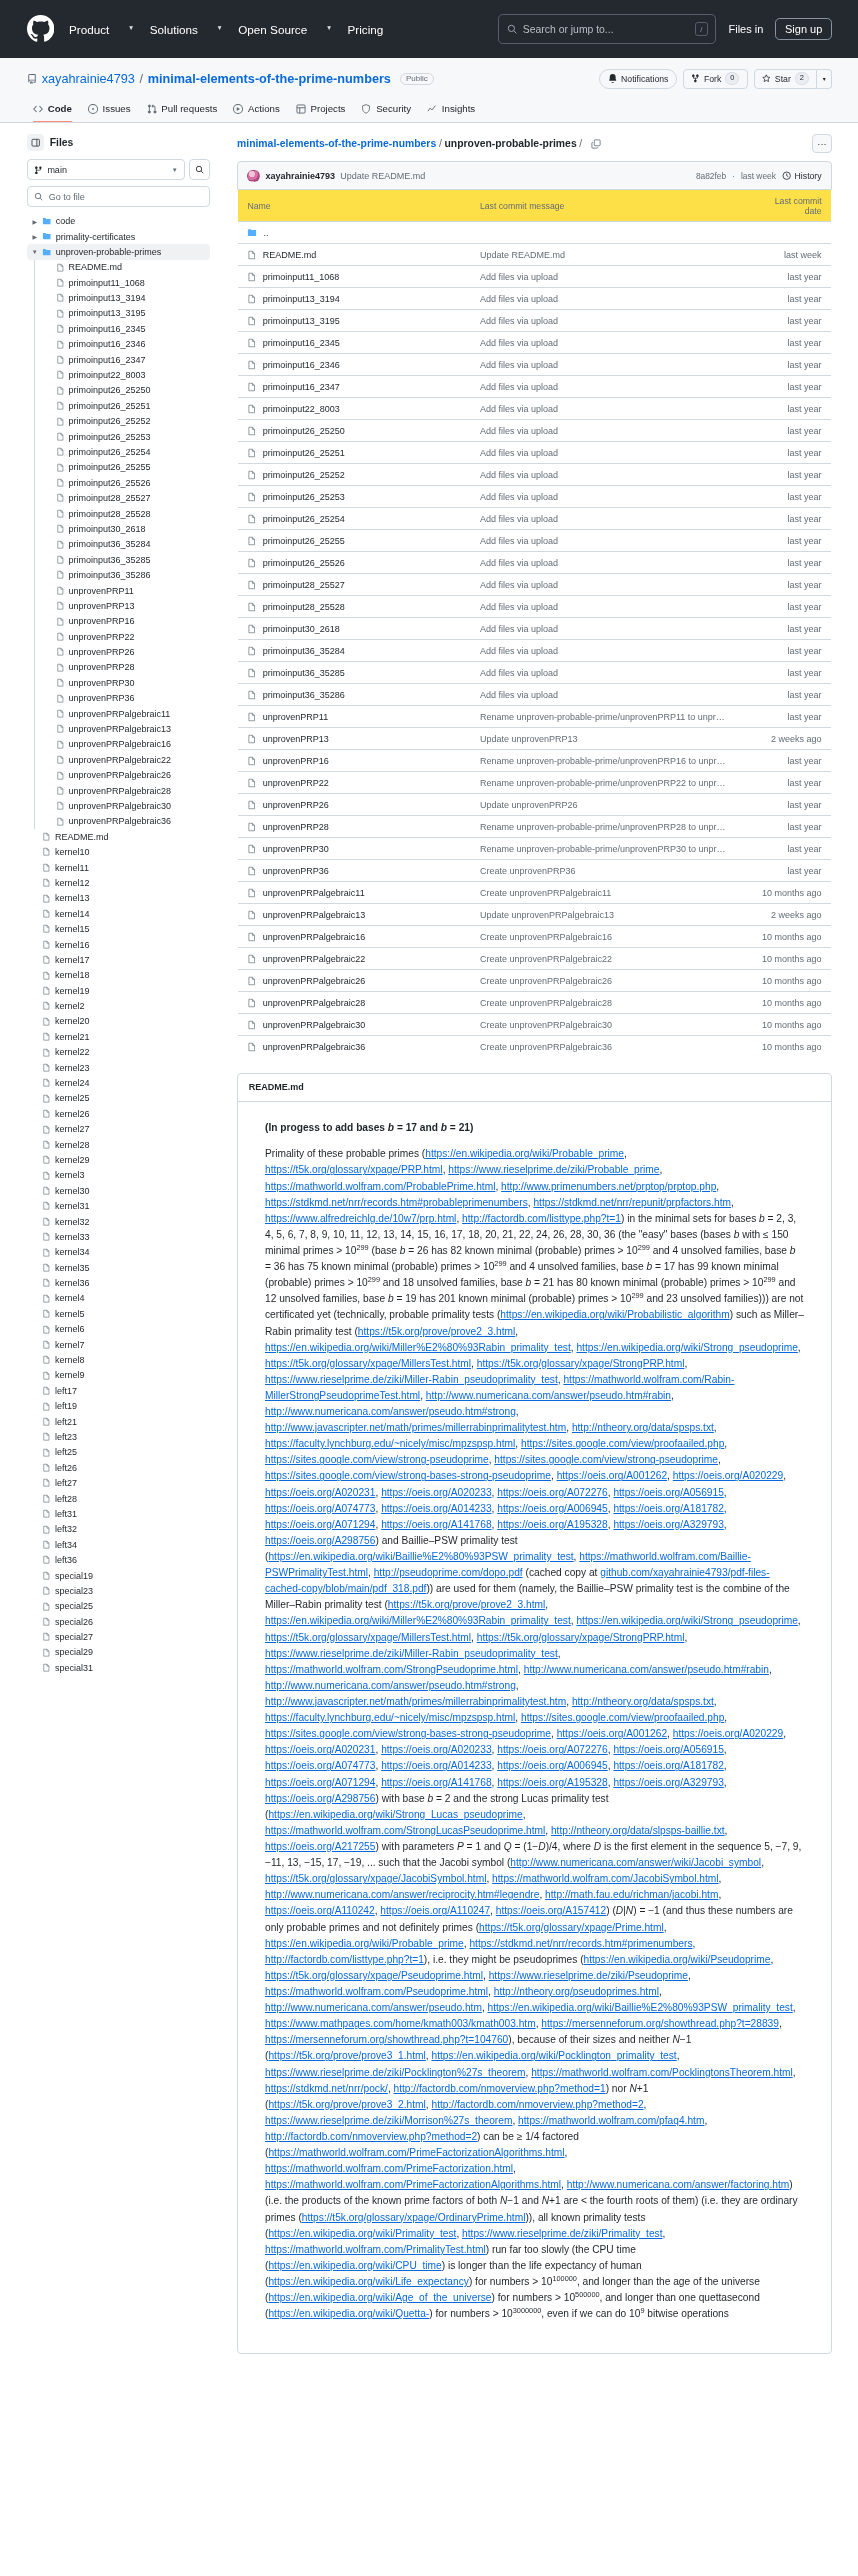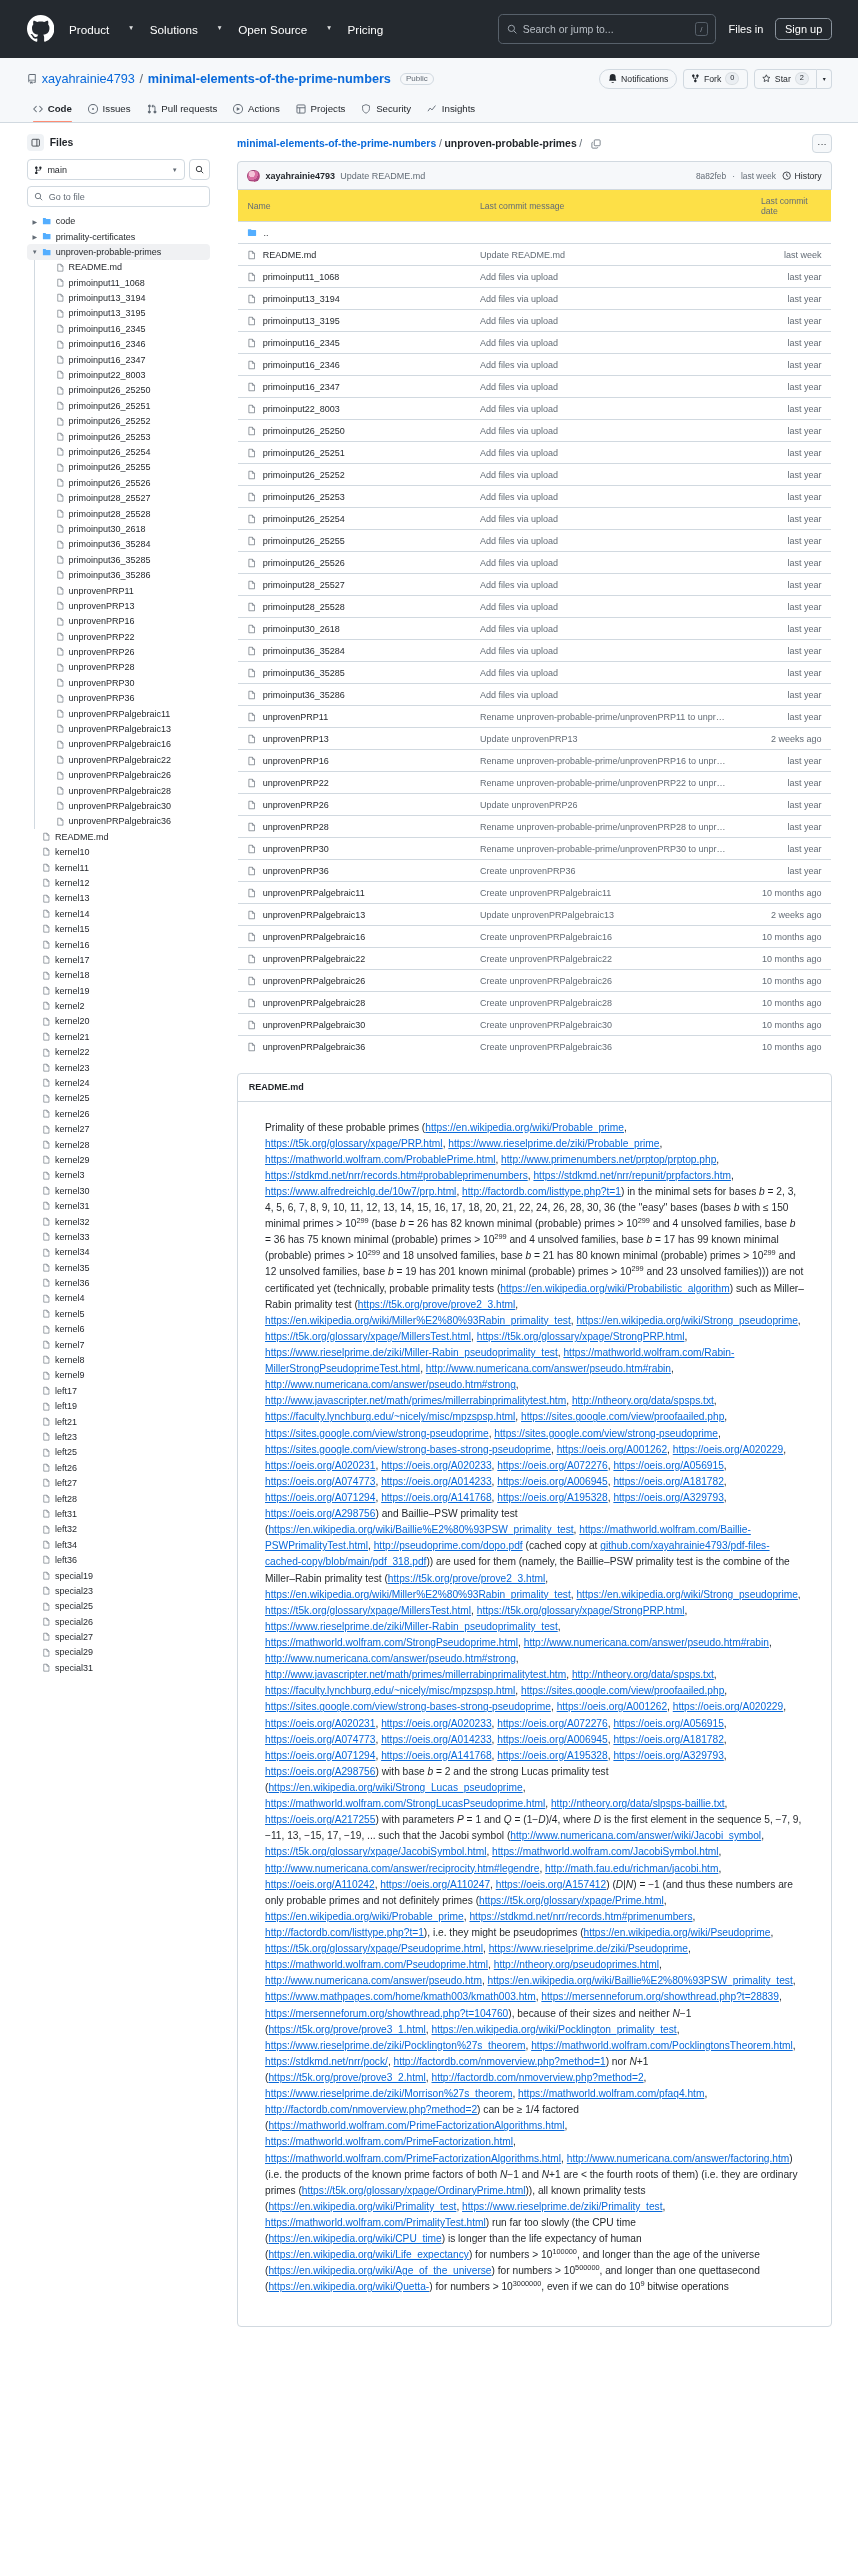--- a/index.html
+++ b/index.html
@@ -153,21 +153,21 @@
   .commit-right{ margin-left:auto;display:flex;align-items:center;gap:6px;color:#636c76;font-size:8.4px; }
   .commit-sha{ cursor:pointer; }
   .history{ display:flex;align-items:center;gap:3.3px;color:#1f2328;font-size:8.7px;font-weight:500;cursor:pointer; }
 
   table.files{ width:100%;border-collapse:collapse;border:0.7px solid #d1d9e0;border-top:0;
                border-radius:0 0 4px 4px;overflow:hidden;font-size:9px; }
   table.files th{
     background:#fde047;color:#636c76;font-weight:400;text-align:left;
     padding:5.3px 9.4px;border-bottom:0.7px solid #d1d9e0;font-size:8.7px;
   }
-  table.files th.date{ text-align:left; }
+  table.files th.date{ text-align:right; }
   table.files td{ padding:0 9.4px;height:22px;border-bottom:0.7px solid #d1d9e0;vertical-align:middle; }
   table.files tr:last-child td{ border-bottom:0; }
   .cell-name{ display:flex;align-items:center;gap:6px;white-space:nowrap; }
   .cell-name .nm{ color:#1f2328;cursor:pointer;overflow:hidden;text-overflow:ellipsis; }
   .col-msg{ color:#636c76;width:281px;max-width:281px;overflow:hidden;text-overflow:ellipsis;white-space:nowrap; }
   .col-msg span{ cursor:pointer; }
   .col-date{ color:#636c76;text-align:right;white-space:nowrap;width:80px; }
 
   
   .readme{ border:0.7px solid #d1d9e0;border-radius:4px;margin-top:14.7px;margin-bottom:16px; }
@@ -1986,18 +1986,19 @@
             </td>
             <td class="col-msg"><span>Create unprovenPRPalgebraic36</span></td>
             <td class="col-date">10 months ago</td>
           </tr>
         </tbody>
     </table>
 
     <div class="readme">
       <div class="readme-head">README.md</div>
       <div class="readme-body">
+        <p><b>(In progess to add bases <i>b</i> = 17 and <i>b</i> = 21)</b></p>
         <p>Primality of these probable primes (<a>https://en.wikipedia.org/wiki/Probable_prime</a>, <a>https://t5k.org/glossary/xpage/PRP.html</a>, <a>https://www.rieselprime.de/ziki/Probable_prime</a>, <a>https://mathworld.wolfram.com/ProbablePrime.html</a>, <a>http://www.primenumbers.net/prptop/prptop.php</a>, <a>https://stdkmd.net/nrr/records.htm#probableprimenumbers</a>, <a>https://stdkmd.net/nrr/repunit/prpfactors.htm</a>, <a>https://www.alfredreichlg.de/10w7/prp.html</a>, <a>http://factordb.com/listtype.php?t=1</a>) in the minimal sets for bases <i>b</i> = 2, 3, 4, 5, 6, 7, 8, 9, 10, 11, 12, 13, 14, 15, 16, 17, 18, 20, 21, 22, 24, 26, 28, 30, 36 (the "easy" bases (bases <i>b</i> with ≤ 150 minimal primes &gt; 10<sup>299</sup> (base <i>b</i> = 26 has 82 known minimal (probable) primes &gt; 10<sup>299</sup> and 4 unsolved families, base <i>b</i> = 36 has 75 known minimal (probable) primes &gt; 10<sup>299</sup> and 4 unsolved families, base <i>b</i> = 17 has 99 known minimal (probable) primes &gt; 10<sup>299</sup> and 18 unsolved families, base <i>b</i> = 21 has 80 known minimal (probable) primes &gt; 10<sup>299</sup> and 12 unsolved families, base <i>b</i> = 19 has 201 known minimal (probable) primes &gt; 10<sup>299</sup> and 23 unsolved families))) are not certificated yet (technically, probable primality tests (<a>https://en.wikipedia.org/wiki/Probabilistic_algorithm</a>) such as Miller–Rabin primality test (<a>https://t5k.org/prove/prove2_3.html</a>, <a>https://en.wikipedia.org/wiki/Miller%E2%80%93Rabin_primality_test</a>, <a>https://en.wikipedia.org/wiki/Strong_pseudoprime</a>, <a>https://t5k.org/glossary/xpage/MillersTest.html</a>, <a>https://t5k.org/glossary/xpage/StrongPRP.html</a>, <a>https://www.rieselprime.de/ziki/Miller-Rabin_pseudoprimality_test</a>, <a>https://mathworld.wolfram.com/Rabin-MillerStrongPseudoprimeTest.html</a>, <a>http://www.numericana.com/answer/pseudo.htm#rabin</a>, <a>http://www.numericana.com/answer/pseudo.htm#strong</a>, <a>http://www.javascripter.net/math/primes/millerrabinprimalitytest.htm</a>, <a>http://ntheory.org/data/spsps.txt</a>, <a>https://faculty.lynchburg.edu/~nicely/misc/mpzspsp.html</a>, <a>https://sites.google.com/view/proofaailed.php</a>, <a>https://sites.google.com/view/strong-pseudoprime</a>, <a>https://sites.google.com/view/strong-pseudoprime</a>, <a>https://sites.google.com/view/strong-bases-strong-pseudoprime</a>, <a>https://oeis.org/A001262</a>, <a>https://oeis.org/A020229</a>, <a>https://oeis.org/A020231</a>, <a>https://oeis.org/A020233</a>, <a>https://oeis.org/A072276</a>, <a>https://oeis.org/A056915</a>, <a>https://oeis.org/A074773</a>, <a>https://oeis.org/A014233</a>, <a>https://oeis.org/A006945</a>, <a>https://oeis.org/A181782</a>, <a>https://oeis.org/A071294</a>, <a>https://oeis.org/A141768</a>, <a>https://oeis.org/A195328</a>, <a>https://oeis.org/A329793</a>, <a>https://oeis.org/A298756</a>) and Baillie–PSW primality test (<a>https://en.wikipedia.org/wiki/Baillie%E2%80%93PSW_primality_test</a>, <a>https://mathworld.wolfram.com/Baillie-PSWPrimalityTest.html</a>, <a>http://pseudoprime.com/dopo.pdf</a> (cached copy at <a>github.com/xayahrainie4793/pdf-files-cached-copy/blob/main/pdf_318.pdf</a>)) are used for them (namely, the Baillie–PSW primality test is the combine of the Miller–Rabin primality test (<a>https://t5k.org/prove/prove2_3.html</a>, <a>https://en.wikipedia.org/wiki/Miller%E2%80%93Rabin_primality_test</a>, <a>https://en.wikipedia.org/wiki/Strong_pseudoprime</a>, <a>https://t5k.org/glossary/xpage/MillersTest.html</a>, <a>https://t5k.org/glossary/xpage/StrongPRP.html</a>, <a>https://www.rieselprime.de/ziki/Miller-Rabin_pseudoprimality_test</a>, <a>https://mathworld.wolfram.com/StrongPseudoprime.html</a>, <a>http://www.numericana.com/answer/pseudo.htm#rabin</a>, <a>http://www.numericana.com/answer/pseudo.htm#strong</a>, <a>http://www.javascripter.net/math/primes/millerrabinprimalitytest.htm</a>, <a>http://ntheory.org/data/spsps.txt</a>, <a>https://faculty.lynchburg.edu/~nicely/misc/mpzspsp.html</a>, <a>https://sites.google.com/view/proofaailed.php</a>, <a>https://sites.google.com/view/strong-bases-strong-pseudoprime</a>, <a>https://oeis.org/A001262</a>, <a>https://oeis.org/A020229</a>, <a>https://oeis.org/A020231</a>, <a>https://oeis.org/A020233</a>, <a>https://oeis.org/A072276</a>, <a>https://oeis.org/A056915</a>, <a>https://oeis.org/A074773</a>, <a>https://oeis.org/A014233</a>, <a>https://oeis.org/A006945</a>, <a>https://oeis.org/A181782</a>, <a>https://oeis.org/A071294</a>, <a>https://oeis.org/A141768</a>, <a>https://oeis.org/A195328</a>, <a>https://oeis.org/A329793</a>, <a>https://oeis.org/A298756</a>) with base <i>b</i> = 2 and the strong Lucas primality test (<a>https://en.wikipedia.org/wiki/Strong_Lucas_pseudoprime</a>, <a>https://mathworld.wolfram.com/StrongLucasPseudoprime.html</a>, <a>http://ntheory.org/data/slpsps-baillie.txt</a>, <a>https://oeis.org/A217255</a>) with parameters <i>P</i> = 1 and <i>Q</i> = (1−<i>D</i>)/4, where <i>D</i> is the first element in the sequence 5, −7, 9, −11, 13, −15, 17, −19, ... such that the Jacobi symbol (<a>http://www.numericana.com/answer/wiki/Jacobi_symbol</a>, <a>https://t5k.org/glossary/xpage/JacobiSymbol.html</a>, <a>https://mathworld.wolfram.com/JacobiSymbol.html</a>, <a>http://www.numericana.com/answer/reciprocity.htm#legendre</a>, <a>http://math.fau.edu/richman/jacobi.htm</a>, <a>https://oeis.org/A110242</a>, <a>https://oeis.org/A110247</a>, <a>https://oeis.org/A157412</a>) (<i>D</i>|<i>N</i>) = −1 (and thus these numbers are only probable primes and not definitely primes (<a>https://t5k.org/glossary/xpage/Prime.html</a>, <a>https://en.wikipedia.org/wiki/Probable_prime</a>, <a>https://stdkmd.net/nrr/records.htm#primenumbers</a>, <a>http://factordb.com/listtype.php?t=1</a>), i.e. they might be pseudoprimes (<a>https://en.wikipedia.org/wiki/Pseudoprime</a>, <a>https://t5k.org/glossary/xpage/Pseudoprime.html</a>, <a>https://www.rieselprime.de/ziki/Pseudoprime</a>, <a>https://mathworld.wolfram.com/Pseudoprime.html</a>, <a>http://ntheory.org/pseudoprimes.html</a>, <a>http://www.numericana.com/answer/pseudo.htm</a>, <a>https://en.wikipedia.org/wiki/Baillie%E2%80%93PSW_primality_test</a>, <a>https://www.mathpages.com/home/kmath003/kmath003.htm</a>, <a>https://mersenneforum.org/showthread.php?t=28839</a>, <a>https://mersenneforum.org/showthread.php?t=104760</a>), because of their sizes and neither <i>N</i>−1 (<a>https://t5k.org/prove/prove3_1.html</a>, <a>https://en.wikipedia.org/wiki/Pocklington_primality_test</a>, <a>https://www.rieselprime.de/ziki/Pocklington%27s_theorem</a>, <a>https://mathworld.wolfram.com/PocklingtonsTheorem.html</a>, <a>https://stdkmd.net/nrr/pock/</a>, <a>http://factordb.com/nmoverview.php?method=1</a>) nor <i>N</i>+1 (<a>https://t5k.org/prove/prove3_2.html</a>, <a>http://factordb.com/nmoverview.php?method=2</a>, <a>https://www.rieselprime.de/ziki/Morrison%27s_theorem</a>, <a>https://mathworld.wolfram.com/pfaq4.htm</a>, <a>http://factordb.com/nmoverview.php?method=2</a>) can be ≥ 1/4 factored (<a>https://mathworld.wolfram.com/PrimeFactorizationAlgorithms.html</a>, <a>https://mathworld.wolfram.com/PrimeFactorization.html</a>, <a>https://mathworld.wolfram.com/PrimeFactorizationAlgorithms.html</a>, <a>http://www.numericana.com/answer/factoring.htm</a>) (i.e. the products of the known prime factors of both <i>N</i>−1 and <i>N</i>+1 are &lt; the fourth roots of them) (i.e. they are ordinary primes (<a>https://t5k.org/glossary/xpage/OrdinaryPrime.html</a>)), all known primality tests (<a>https://en.wikipedia.org/wiki/Primality_test</a>, <a>https://www.rieselprime.de/ziki/Primality_test</a>, <a>https://mathworld.wolfram.com/PrimalityTest.html</a>) run far too slowly (the CPU time (<a>https://en.wikipedia.org/wiki/CPU_time</a>) is longer than the life expectancy of human (<a>https://en.wikipedia.org/wiki/Life_expectancy</a>) for numbers &gt; 10<sup>100000</sup>, and longer than the age of the universe (<a>https://en.wikipedia.org/wiki/Age_of_the_universe</a>) for numbers &gt; 10<sup>500000</sup>, and longer than one quettasecond (<a>https://en.wikipedia.org/wiki/Quetta-</a>) for numbers &gt; 10<sup>3000000</sup>, even if we can do 10<sup>9</sup> bitwise operations</p>
       </div>
     </div>
   </main>
 </div>
 
 
 </body></html>

